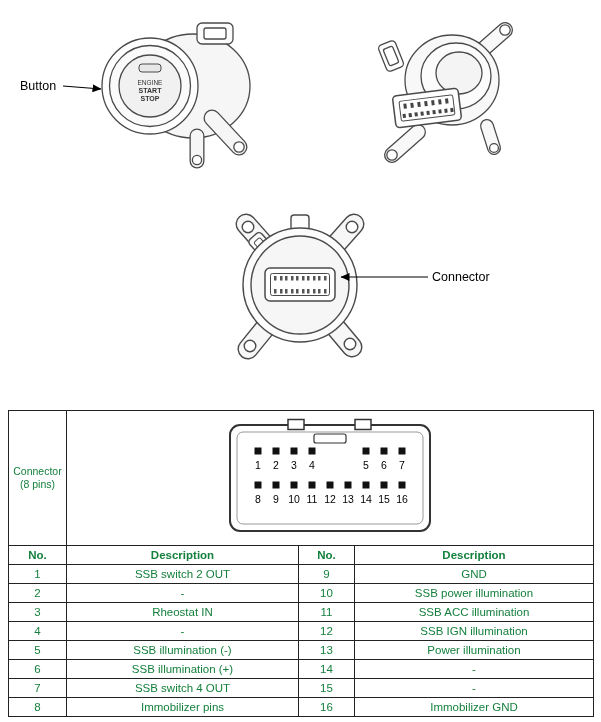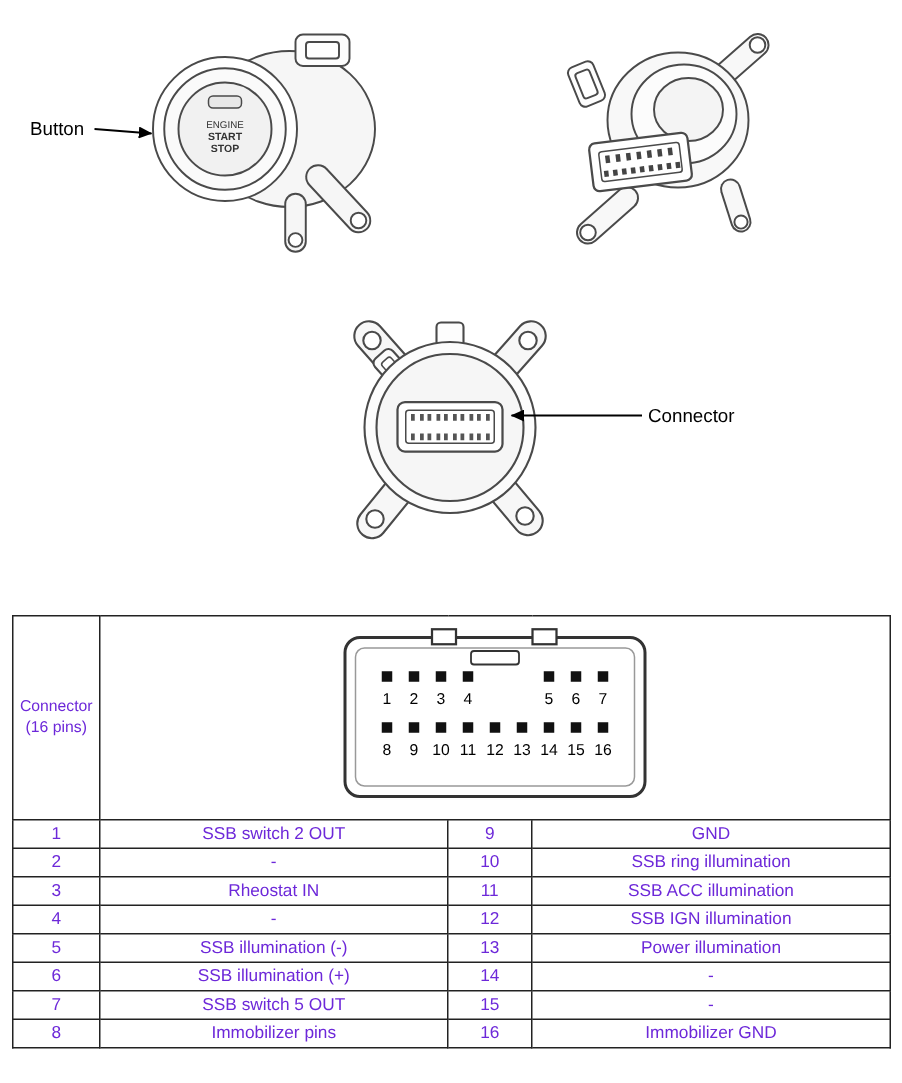--- a/index.html
+++ b/index.html
@@ -1,19 +1,19 @@
 <!DOCTYPE html>
 <html><head>
 <meta charset="utf-8">
 <style>
   * { box-sizing: border-box; }
   html, body { margin: 0; padding: 0; background: #fff; }
   .stage {
     position: relative; width: 601px; height: 722px; background: #fff;
-    font-family: "Liberation Sans", sans-serif; color: #6d28d9; overflow: hidden;
+    font-family: "Liberation Sans", sans-serif; color: #15803d; overflow: hidden;
   }
   .illustrations { position: absolute; top: 0; left: 0; }
   svg text { font-family: "Liberation Sans", sans-serif; }
   .pinout-table {
     position: absolute; top: 410px; left: 8px; width: 585px;
     border-collapse: collapse; table-layout: fixed; font-size: 11.5px;
   }
   .pinout-table td, .pinout-table th {
     border: 1px solid #222; text-align: center; vertical-align: middle;
     padding: 0 3px; height: 19px; overflow: hidden;
@@ -186,21 +186,21 @@
     <colgroup>
       <col style="width:58px">
         <col style="width:232px">
         <col style="width:56px">
         <col style="width:239px">
     </colgroup>
     <tbody>
       <tr class="connector-row">
         <td class="connector-label-cell">
           <div>Connector</div>
-          <div>(16 pins)</div>
+          <div>(8 pins)</div>
         </td>
         <td class="diagram-cell" colspan="3">
           <svg width="230" height="132" viewBox="0 0 230 132">
 
             <rect x="15" y="14" width="200" height="106" rx="10" fill="#ffffff" stroke="#333" stroke-width="2"></rect>
             <rect x="22" y="21" width="186" height="92" rx="6" fill="none" stroke="#999" stroke-width="1"></rect>
             <rect x="73" y="8.5" width="16" height="10" fill="#ffffff" stroke="#333" stroke-width="1.5"></rect>
             <rect x="140" y="8.5" width="16" height="10" fill="#ffffff" stroke="#333" stroke-width="1.5"></rect>
             <rect x="99" y="23" width="32" height="9" rx="2" fill="#ffffff" stroke="#333" stroke-width="1.2"></rect>
 
@@ -242,32 +242,38 @@
               <text x="115" y="92">12</text>
               <text x="133" y="92">13</text>
               <text x="151" y="92">14</text>
               <text x="169" y="92">15</text>
               <text x="187" y="92">16</text>
             </g>
           </svg>
         </td>
       </tr>
 
+      <tr class="head-row">
+        <th>No.</th>
+        <th>Description</th>
+        <th>No.</th>
+        <th>Description</th>
+      </tr>
 
       <tr>
         <td>1</td>
         <td>SSB switch 2 OUT</td>
         <td>9</td>
         <td>GND</td>
       </tr>
       <tr>
         <td>2</td>
         <td>-</td>
         <td>10</td>
-        <td>SSB ring illumination</td>
+        <td>SSB power illumination</td>
       </tr>
       <tr>
         <td>3</td>
         <td>Rheostat IN</td>
         <td>11</td>
         <td>SSB ACC illumination</td>
       </tr>
       <tr>
         <td>4</td>
         <td>-</td>
@@ -281,21 +287,21 @@
         <td>Power illumination</td>
       </tr>
       <tr>
         <td>6</td>
         <td>SSB illumination (+)</td>
         <td>14</td>
         <td>-</td>
       </tr>
       <tr>
         <td>7</td>
-        <td>SSB switch 5 OUT</td>
+        <td>SSB switch 4 OUT</td>
         <td>15</td>
         <td>-</td>
       </tr>
       <tr>
         <td>8</td>
         <td>Immobilizer pins</td>
         <td>16</td>
         <td>Immobilizer GND</td>
       </tr>
     </tbody>

